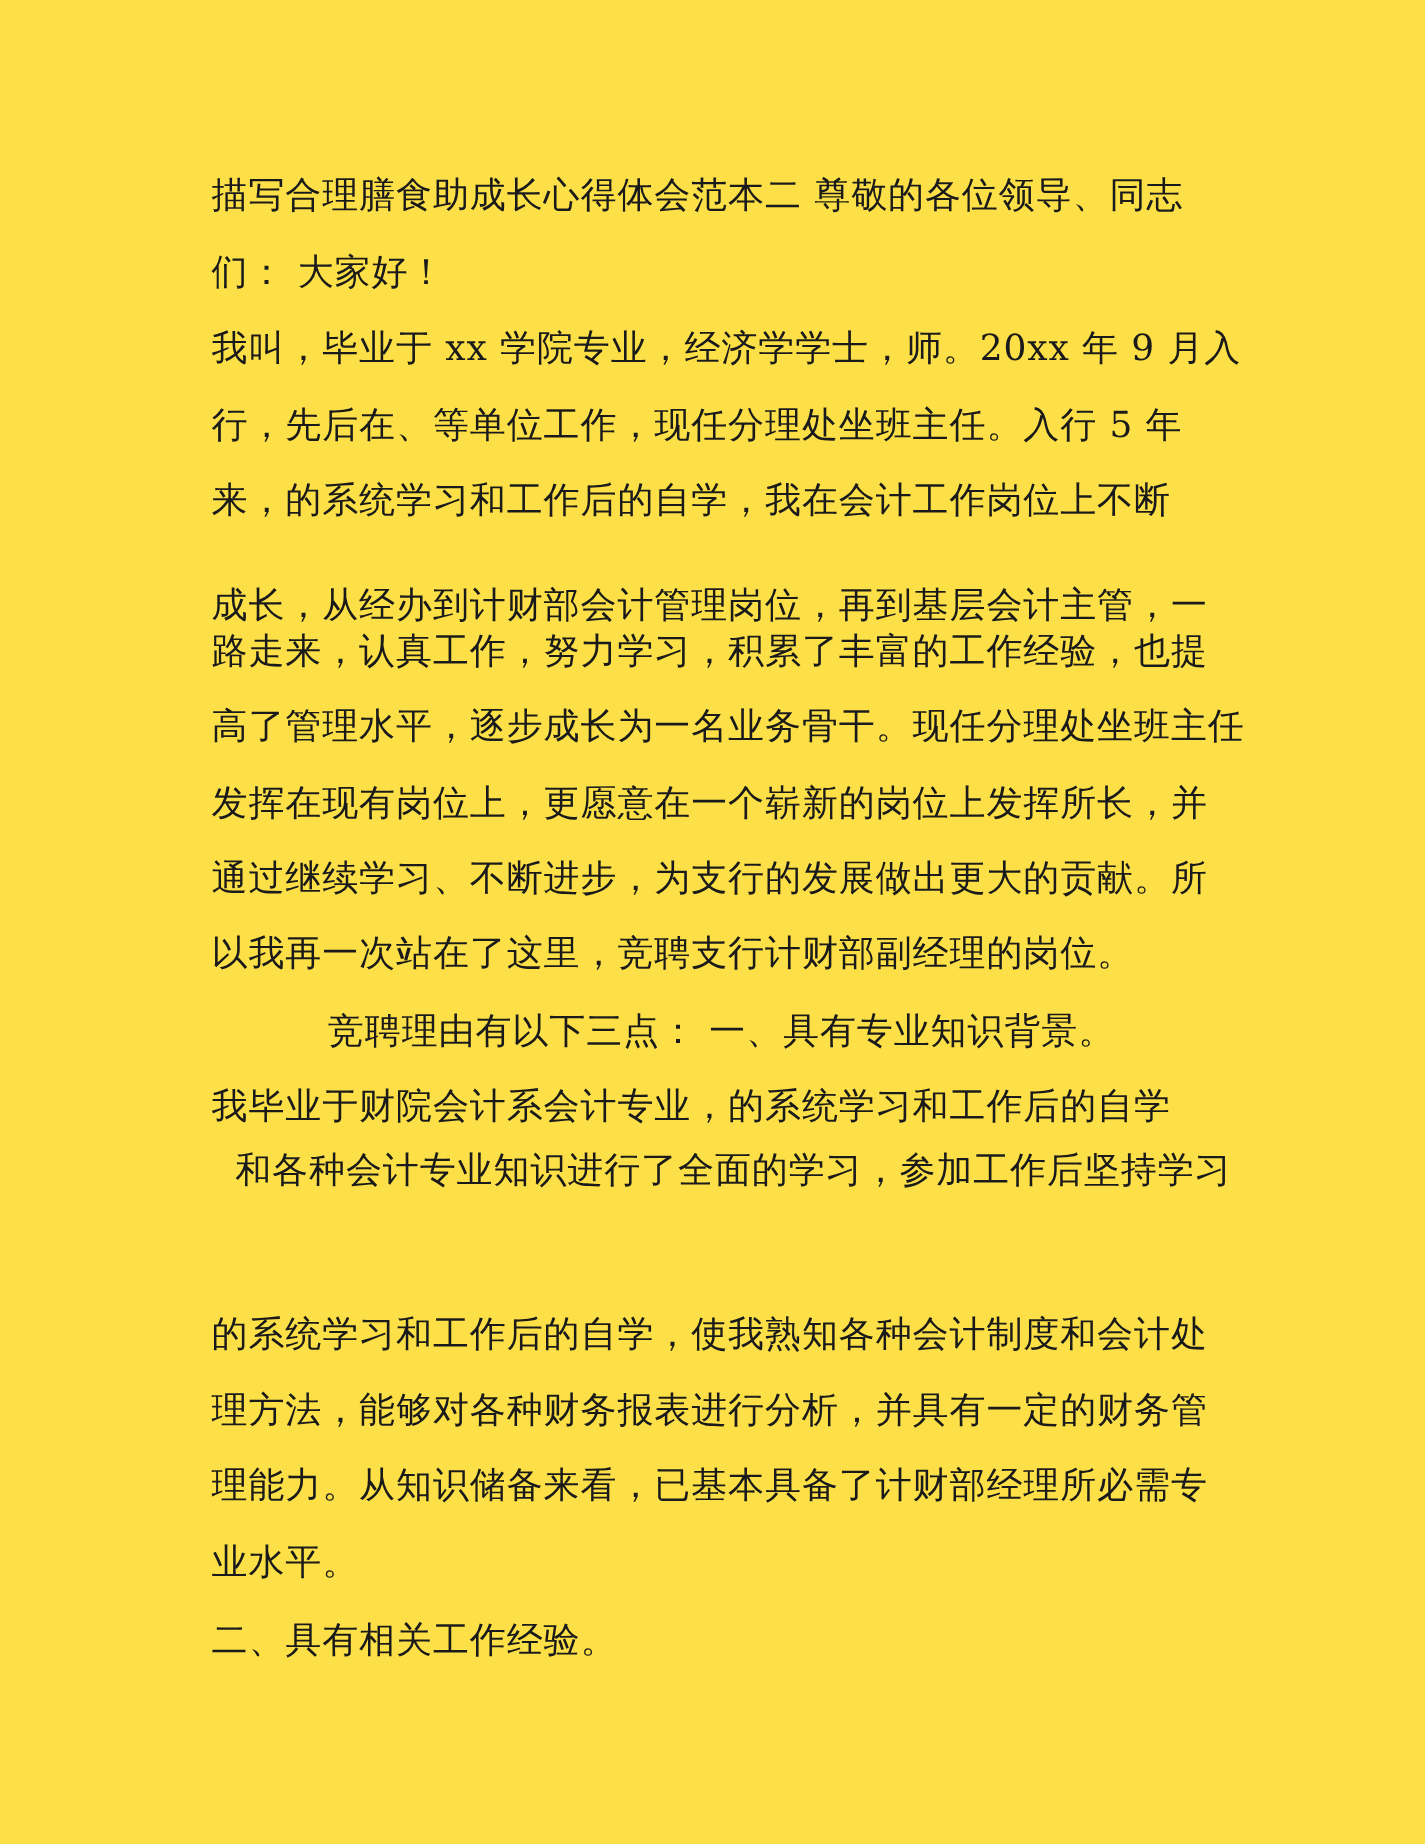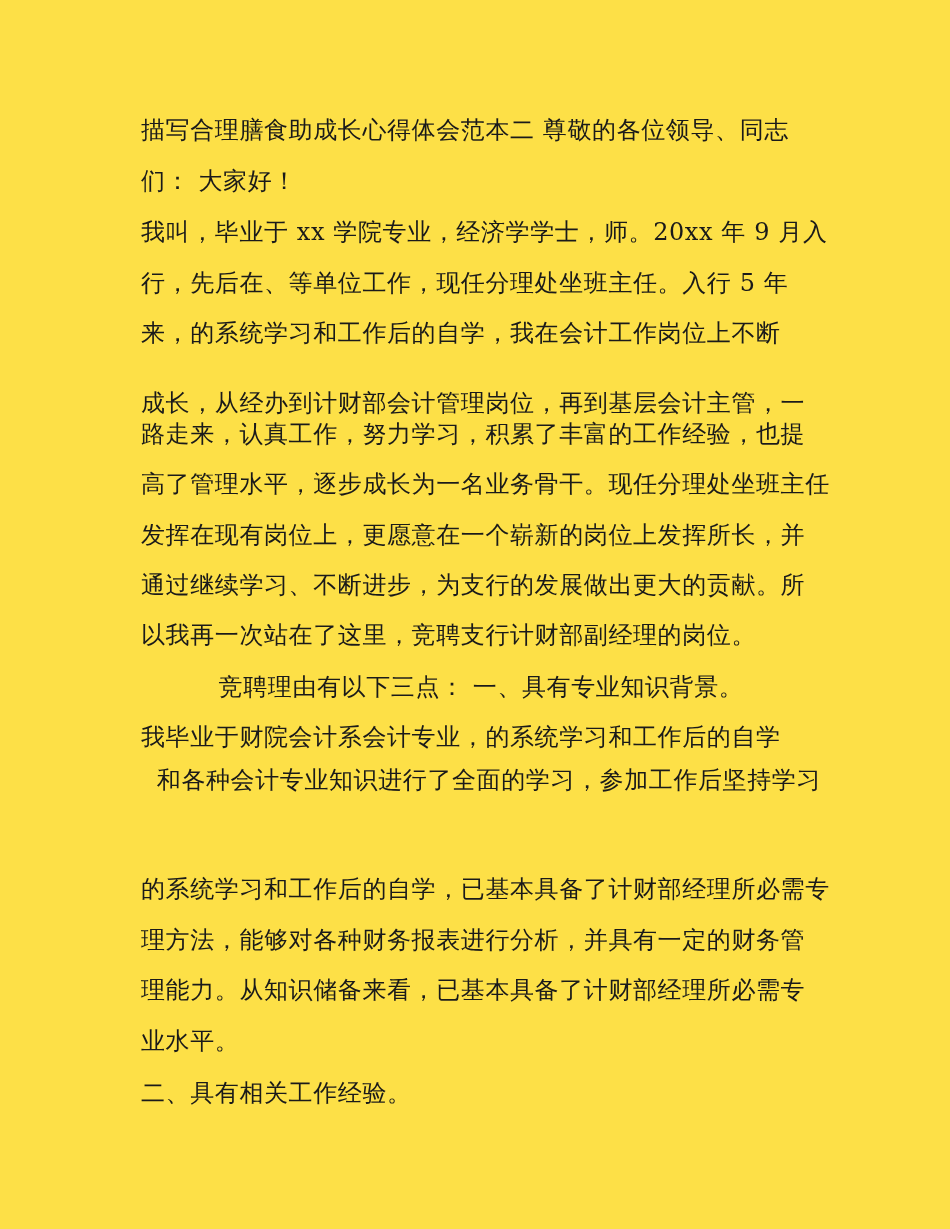--- a/index.html
+++ b/index.html
@@ -44,18 +44,18 @@
   <div class="line" style="top: 318px;">来，的系统学习和工作后的自学，我在会计工作岗位上不断</div>
   <div class="line" style="top: 368px; margin-top: 20px;">成长，从经办到计财部会计管理岗位，再到基层会计主管，一</div>
   <div class="line" style="top: 419px;">路走来，认真工作，努力学习，积累了丰富的工作经验，也提</div>
   <div class="line" style="top: 469px;">高了管理水平，逐步成长为一名业务骨干。现任分理处坐班主任</div>
   <div class="line" style="top: 520px;">发挥在现有岗位上，更愿意在一个崭新的岗位上发挥所长，并</div>
   <div class="line" style="top: 570px;">通过继续学习、不断进步，为支行的发展做出更大的贡献。所</div>
   <div class="line" style="top: 620px;">以我再一次站在了这里，竞聘支行计财部副经理的岗位。</div>
   <div class="line" style="top: 672px; text-align: center;">竞聘理由有以下三点： 一、具有专业知识背景。</div>
   <div class="line" style="top: 722px;">我毕业于财院会计系会计专业，的系统学习和工作后的自学</div>
   <div class="line" style="top: 765px; text-align: right;">和各种会计专业知识进行了全面的学习，参加工作后坚持学习</div>
-  <div class="line" style="top: 874px;">的系统学习和工作后的自学，已基本具备了计财部经理所必需专</div>
+  <div class="line" style="top: 874px;">的系统学习和工作后的自学，使我熟知各种会计制度和会计处</div>
   <div class="line" style="top: 925px;">理方法，能够对各种财务报表进行分析，并具有一定的财务管</div>
   <div class="line" style="top: 975px;">理能力。从知识储备来看，已基本具备了计财部经理所必需专</div>
   <div class="line" style="top: 1026px;">业水平。</div>
   <div class="line" style="top: 1078px;">二、具有相关工作经验。</div>
 </div>
 
 </body></html>

